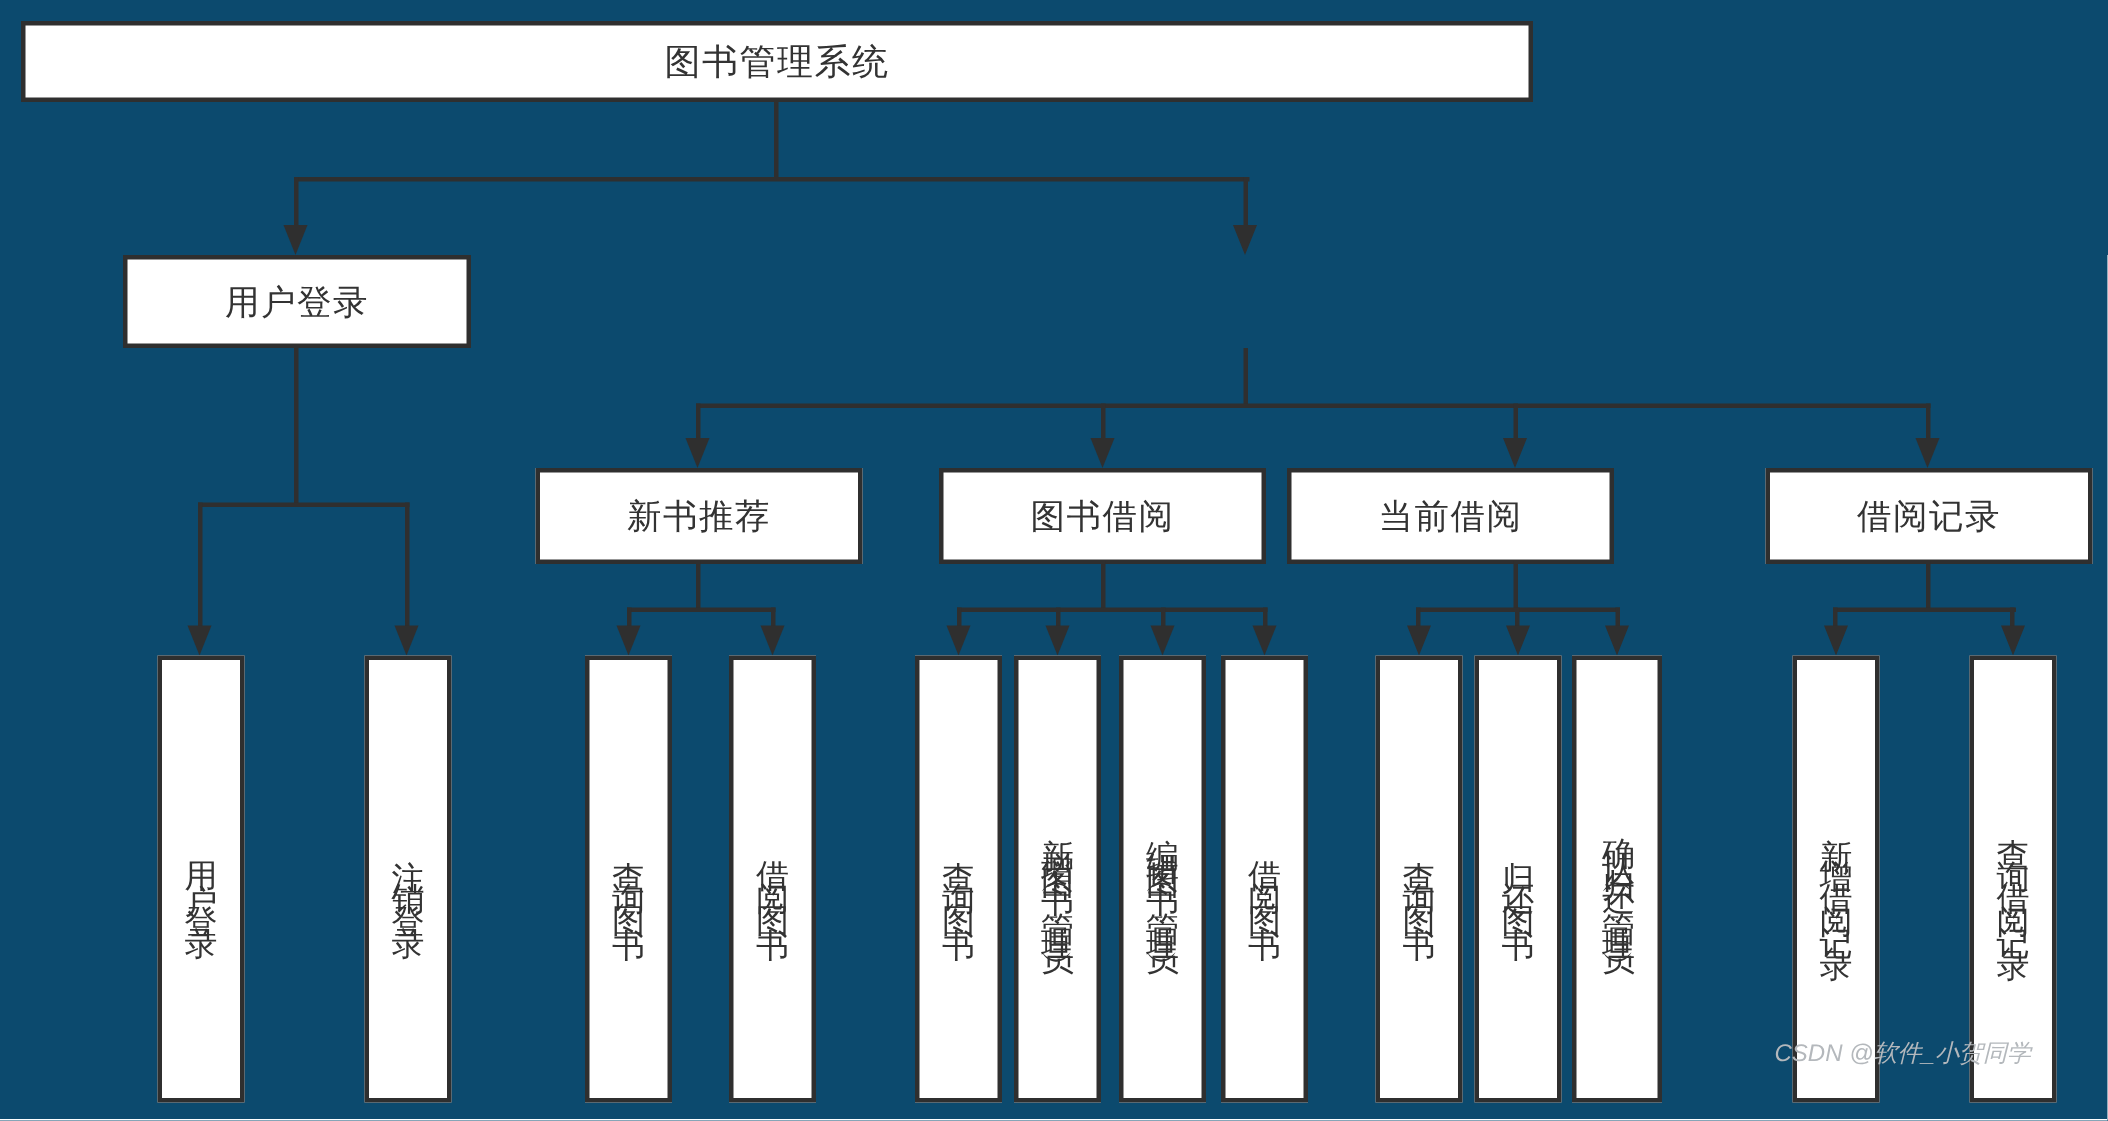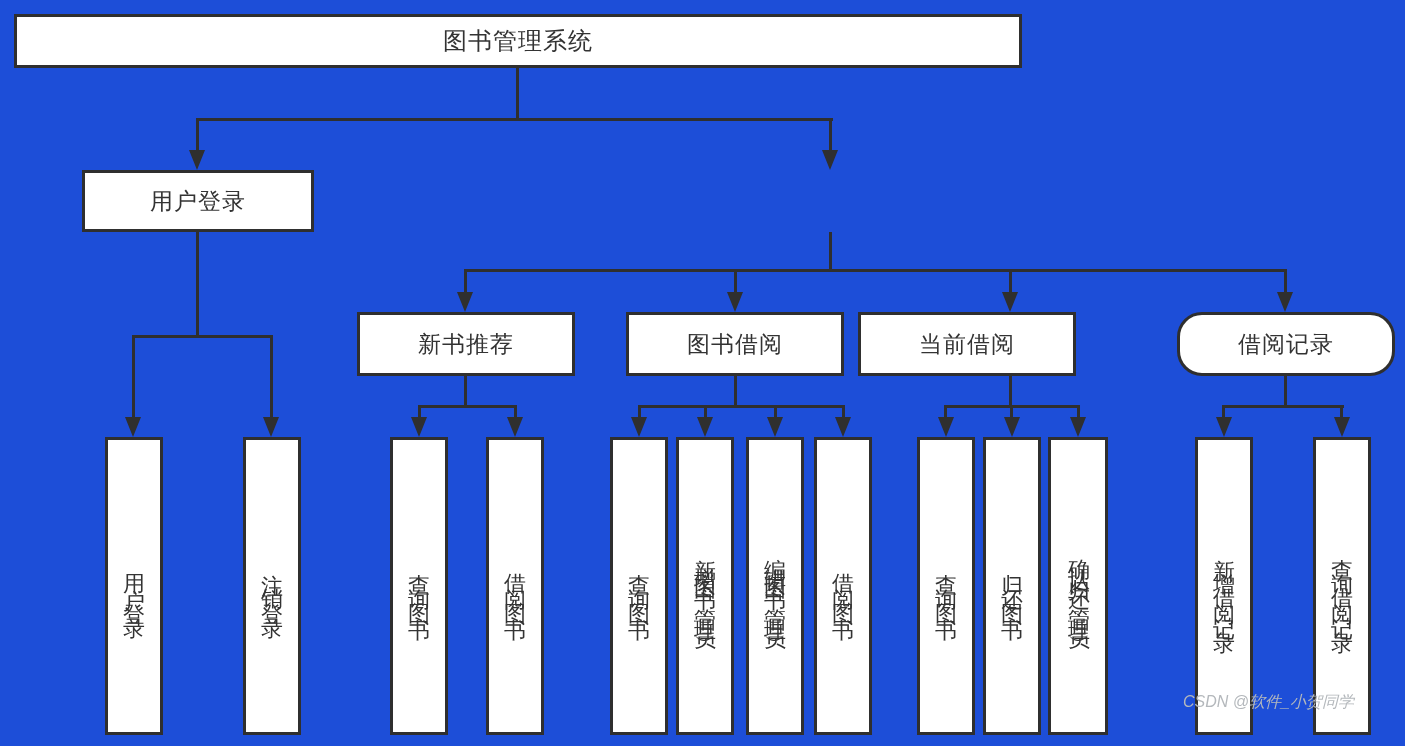--- a/index.html
+++ b/index.html
@@ -1,17 +1,17 @@
 <!DOCTYPE html>
 <html><head>
 <meta charset="utf-8">
 <style>
   html,body{margin:0;padding:0;background:#ffffff;}
   .canvas{
-    position:relative;width:1405px;height:746px;background:#1d4ed8;overflow:hidden;
+    position:relative;width:1405px;height:746px;background:#0c4a6e;overflow:hidden;
     font-family:"Liberation Sans","DejaVu Sans",sans-serif;color:#333333;
   }
   .box{
     position:absolute;border:3px solid #2f2f2f;background:#ffffff;box-sizing:border-box;
   }
   .hbox{display:flex;align-items:center;justify-content:center;font-size:23px;letter-spacing:1px;}
   .hbox.title{font-size:24px;}
   .vbox{
     writing-mode:vertical-rl;text-orientation:mixed;
     text-align:center;font-size:22px;letter-spacing:15px;line-height:52px;
@@ -54,21 +54,21 @@
   <div class="vl" style="left:734px;top:269px;height:26px;"></div>
   <div class="ah" style="left:727px;top:292px;"></div>
   <div class="vl" style="left:1009px;top:269px;height:26px;"></div>
   <div class="ah" style="left:1002px;top:292px;"></div>
   <div class="vl" style="left:1284px;top:269px;height:26px;"></div>
   <div class="ah" style="left:1277px;top:292px;"></div>
 
   <div class="box hbox" style="left:626px;top:312px;width:218px;height:64px;">图书借阅</div>
   <div class="box hbox" style="left:357px;top:312px;width:218px;height:64px;">新书推荐</div>
   <div class="box hbox" style="left:858px;top:312px;width:218px;height:64px;">当前借阅</div>
-  <div class="box hbox" style="left:1177px;top:312px;width:218px;height:64px;border-radius:25px;">借阅记录</div>
+  <div class="box hbox" style="left:1177px;top:312px;width:218px;height:64px;">借阅记录</div>
 
   <div class="vl" style="left:464px;top:374px;height:33px;"></div>
   <div class="hl" style="left:418px;top:405px;width:99px;"></div>
   <div class="vl" style="left:418px;top:405px;height:14px;"></div>
   <div class="ah" style="left:411px;top:417px;"></div>
   <div class="vl" style="left:514px;top:405px;height:14px;"></div>
   <div class="ah" style="left:507px;top:417px;"></div>
 
   <div class="vl" style="left:734px;top:374px;height:33px;"></div>
   <div class="hl" style="left:638px;top:405px;width:207px;"></div>

